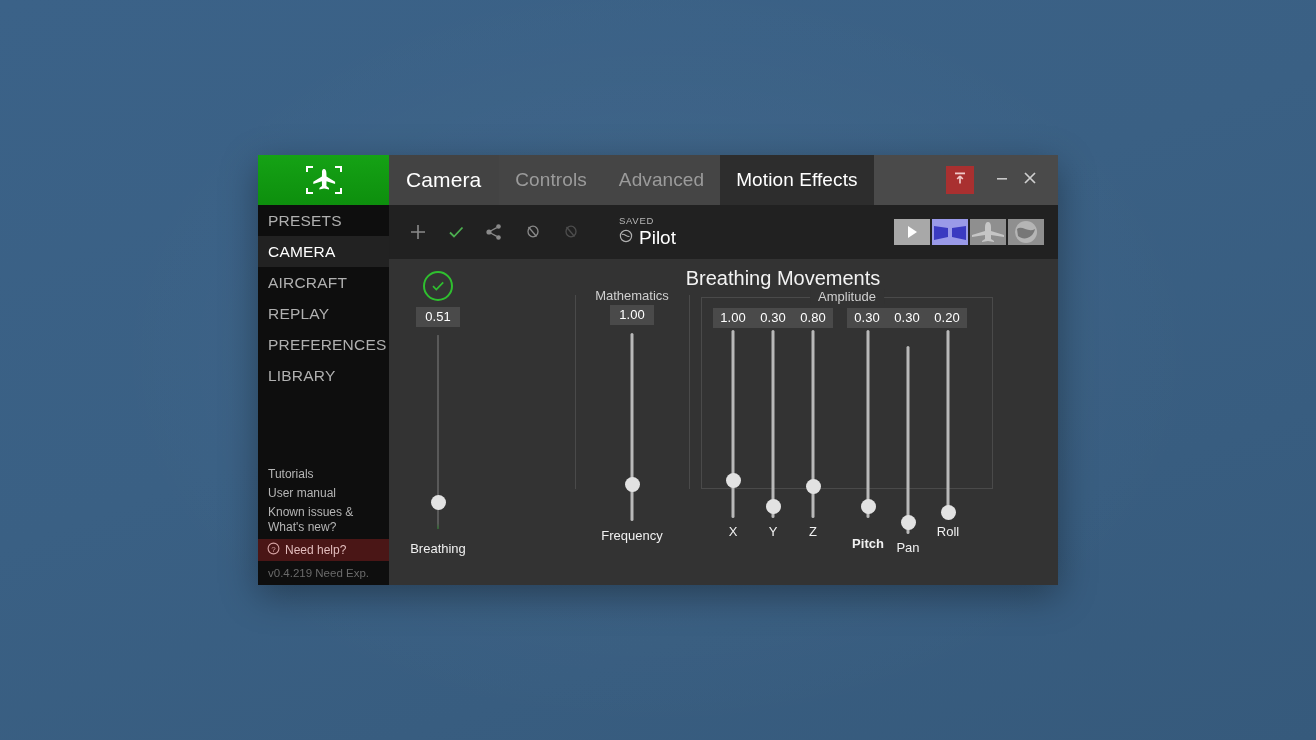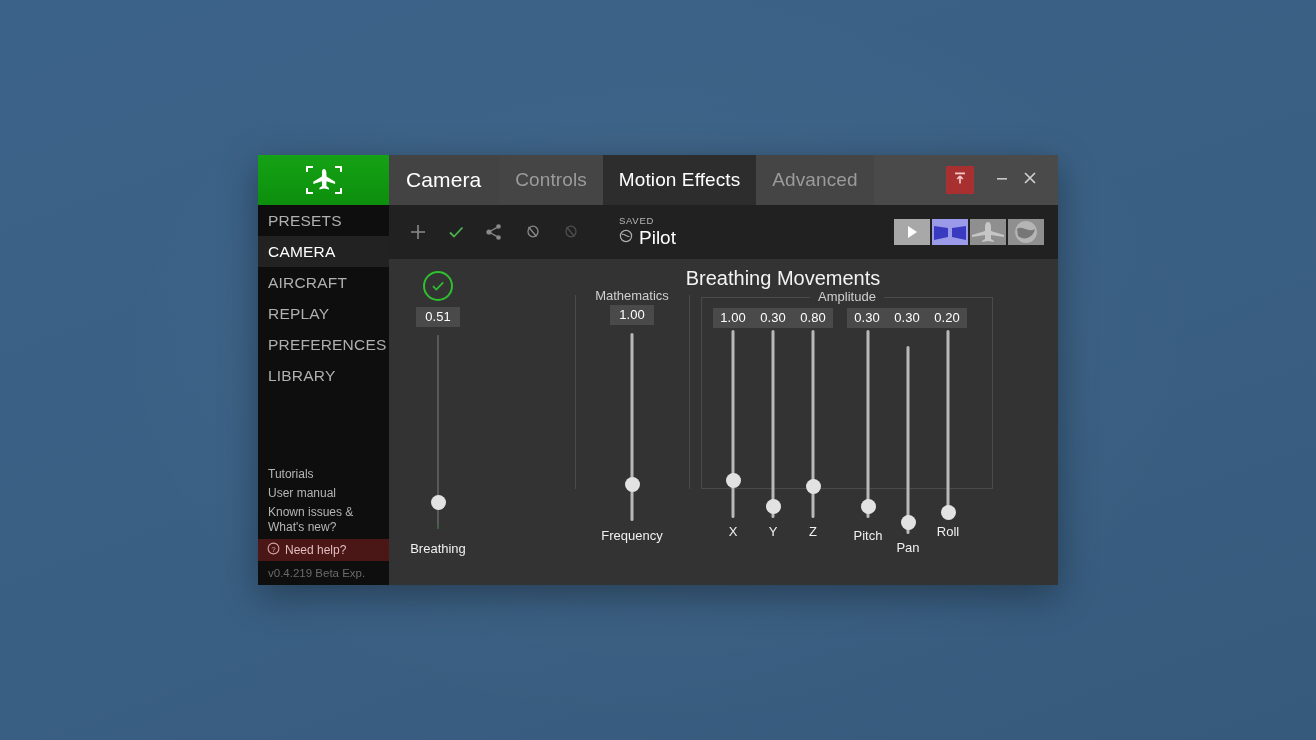--- a/index.html
+++ b/index.html
@@ -328,25 +328,25 @@
       </span>
     </div>
 
     <div class="tabs">
       <div class="tab section">
         <span>Camera</span>
       </div>
       <div class="tab idle">
         <span>Controls</span>
       </div>
+      <div class="tab idle">
+        <span>Advanced</span>
+      </div>
       <div class="tab active">
         <span>Motion Effects</span>
-      </div>
-      <div class="tab idle">
-        <span>Advanced</span>
       </div>
     </div>
 
     <div class="titlebar-spacer"></div>
 
     <div class="win-controls">
       <div class="pin-btn">
         <span>
           <svg width="16" height="16" viewBox="0 0 16 16">
             <rect x="3" y="2.5" width="10" height="1.8" fill="#f0c9c9"></rect>
@@ -487,21 +487,21 @@
       <span>
         <svg width="13" height="13" viewBox="0 0 13 13">
           <circle cx="6.5" cy="6.5" r="5.4" fill="none" stroke="#d8a5a5" stroke-width="1.1"></circle>
           <text x="6.5" y="9.6" font-size="8" fill="#d8a5a5" text-anchor="middle" font-family="Liberation Sans, sans-serif">?</text>
         </svg>
       </span>
       <span>Need help?</span>
     </div>
 
     <div class="version">
-      <span>v0.4.219 Beta Exp.</span>
+      <span>v0.4.219 Need Exp.</span>
     </div>
   </div>
 
   <div class="content">
 
     <div class="panel-title">Breathing Movements</div>
 
     <div class="vline" style="left:186px; top:36px; height:194px;"></div>
     <div class="vline" style="left:300px; top:36px; height:194px;"></div>
 
@@ -570,21 +570,21 @@
         <div class="handle" style="top:156px;"></div>
       </div>
       <div class="slider-label" style="margin-top:4px;">Z</div>
     </div>
 
     <div class="slider-col" style="left:461px; top:71px; width:36px;">
       <div class="slider-track-wrap" style="height:190px;">
         <div class="track" style="top:0; height:188px;"></div>
         <div class="handle" style="top:176px;"></div>
       </div>
-      <div class="slider-label" style="margin-top:8px;">Pitch</div>
+      <div class="slider-label" style="margin-top:16px;font-weight:bold;">Pitch</div>
     </div>
 
     <div class="slider-col" style="left:501px; top:87px; width:36px;">
       <div class="slider-track-wrap" style="height:190px;">
         <div class="track" style="top:0; height:188px;"></div>
         <div class="handle" style="top:176px;"></div>
       </div>
       <div class="slider-label" style="margin-top:4px;">Pan</div>
     </div>
 

